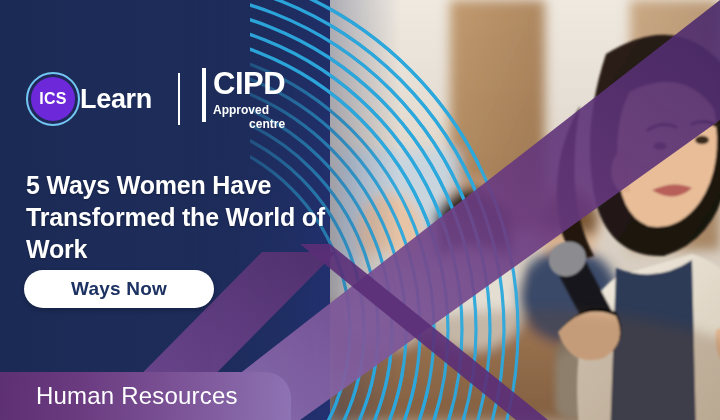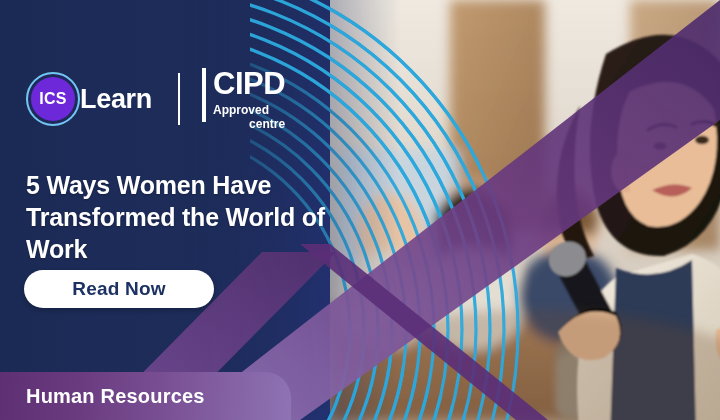--- a/index.html
+++ b/index.html
@@ -42,21 +42,21 @@
     text-shadow:0 1px 2px rgba(0,0,0,.25);margin-top:19px;}
   
   .cta{position:absolute;left:24px;top:270px;width:190px;height:38px;border-radius:19px;
     background:#ffffff;border:none;cursor:pointer;color:#1d3263;font-size:19px;
     font-weight:bold;letter-spacing:.2px;box-shadow:0 2px 5px rgba(0,0,0,.25);}
   
   .cat{position:absolute;left:0;bottom:0;width:291px;height:48px;
     border-top-right-radius:26px;
     background:linear-gradient(95deg,#5d2f73 0%,#6b3b80 28%,#7c5497 62%,#8e73b3 100%);
     display:flex;align-items:center;}
-  .cat span{color:#ffffff;font-size:20px;font-weight:700;margin-left:26px;letter-spacing:.2px;}
+  .cat span{color:#ffffff;font-size:24px;font-weight:400;margin-left:36px;letter-spacing:.2px;}
 </style>
 </head>
 <body>
 
 <div class="banner">
 
   <div class="bg-base"></div>
 
   <div class="bg-photo">
     <div class="photo-inner"></div>
@@ -220,19 +220,19 @@
       <div class="cipd-text">
         <div class="cipd-name">CIPD</div>
         <div class="cipd-sub1">Approved</div>
         <div class="cipd-sub2">centre</div>
       </div>
     </div>
   </div>
 
   <div class="headline">5 Ways Women Have Transformed the World of Work</div>
 
-  <button class="cta">Read Now</button>
+  <button class="cta">Ways Now</button>
 
   <div class="cat">
     <span>Human Resources</span>
   </div>
 
 </div>
 
 </body></html>

